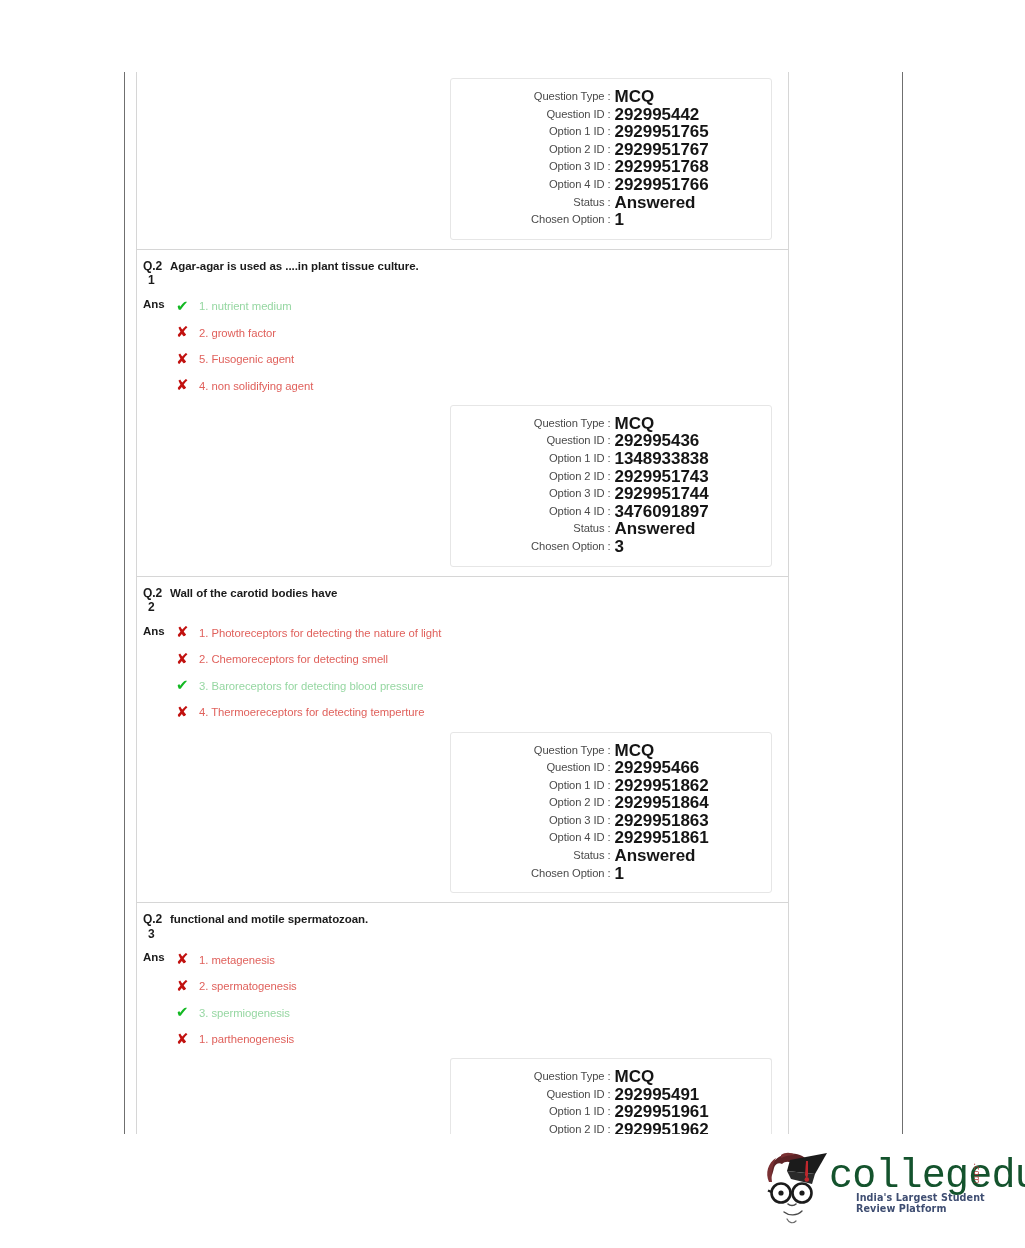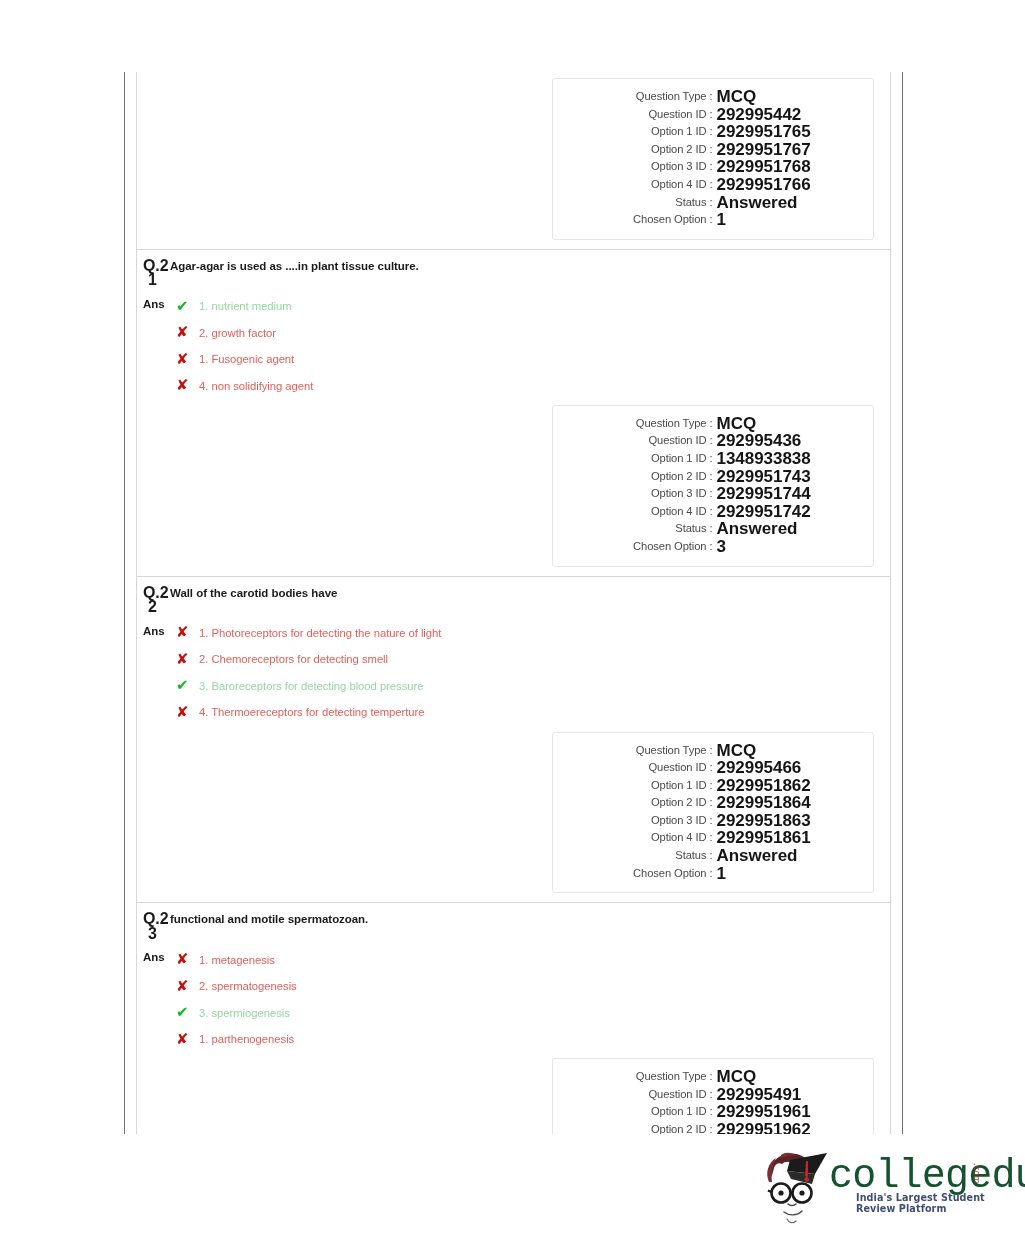--- a/index.html
+++ b/index.html
@@ -26,21 +26,21 @@
     border-right: 1px solid #6f6f6f;
     box-sizing: border-box;
     overflow: hidden;
   }
 
   
   #question-table {
     position: absolute;
     left: 11px;
     top: 0;
-    width: 755px;
+    width: 653px;
     height: 1062px;
     border-left: 1px solid #d6d6d6;
     border-right: 1px solid #d6d6d6;
     box-sizing: border-box;
   }
 
   .q-block {
     position: relative;
     box-sizing: border-box;
     border-top: 1px solid #d6d6d6;
@@ -52,21 +52,21 @@
 
   
   .q-head {
     display: flex;
     align-items: flex-start;
     padding: 9px 0 0 6px;
   }
   .q-num {
     width: 27px;
     min-width: 27px;
-    font-size: 16px;
+    font-size: 12px;
     font-weight: bold;
     color: #1b1b1b;
     line-height: 14.5px;
     text-align: left;
     letter-spacing: -0.1px;
   }
   .q-num .q-num-2 {
     display: block;
     padding-left: 5px;
   }
@@ -244,35 +244,35 @@
             <div class="opt-row">
               <span class="opt-mark correct">✔</span>
               <span class="opt-text correct">1. nutrient medium</span>
             </div>
             <div class="opt-row">
               <span class="opt-mark wrong">✘</span>
               <span class="opt-text wrong">2. growth factor</span>
             </div>
             <div class="opt-row">
               <span class="opt-mark wrong">✘</span>
-              <span class="opt-text wrong">1. Fusogenic agent</span>
+              <span class="opt-text wrong">5. Fusogenic agent</span>
             </div>
             <div class="opt-row">
               <span class="opt-mark wrong">✘</span>
               <span class="opt-text wrong">4. non solidifying agent</span>
             </div>
           </div>
         </div>
         <div class="info-box">
           <div class="info-row"><span class="info-key">Question Type</span><span class="info-sep">:</span><span class="info-val">MCQ</span></div>
           <div class="info-row"><span class="info-key">Question ID</span><span class="info-sep">:</span><span class="info-val">292995436</span></div>
           <div class="info-row"><span class="info-key">Option 1 ID</span><span class="info-sep">:</span><span class="info-val">1348933838</span></div>
           <div class="info-row"><span class="info-key">Option 2 ID</span><span class="info-sep">:</span><span class="info-val">2929951743</span></div>
           <div class="info-row"><span class="info-key">Option 3 ID</span><span class="info-sep">:</span><span class="info-val">2929951744</span></div>
-          <div class="info-row"><span class="info-key">Option 4 ID</span><span class="info-sep">:</span><span class="info-val">2929951742</span></div>
+          <div class="info-row"><span class="info-key">Option 4 ID</span><span class="info-sep">:</span><span class="info-val">3476091897</span></div>
           <div class="info-row"><span class="info-key">Status</span><span class="info-sep">:</span><span class="info-val">Answered</span></div>
           <div class="info-row"><span class="info-key">Chosen Option</span><span class="info-sep">:</span><span class="info-val">3</span></div>
         </div>
       </div>
       <div class="q-block">
         <div class="q-head">
           <div class="q-num"><span>Q.2</span><span class="q-num-2">2</span></div>
           <div class="q-text"><span>Wall of the carotid bodies have</span></div>
         </div>
         <div class="ans-wrap">

